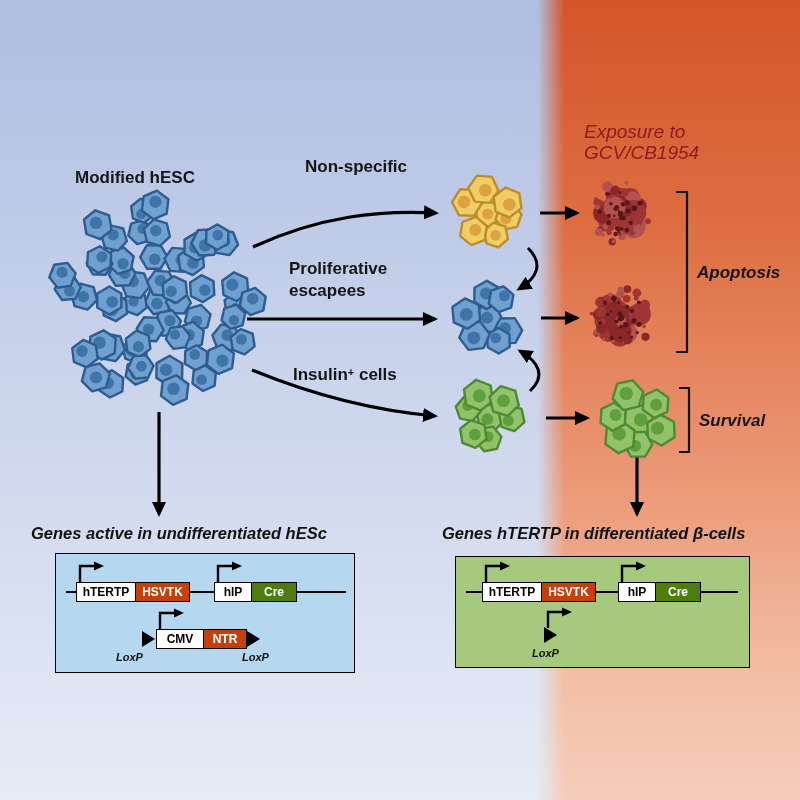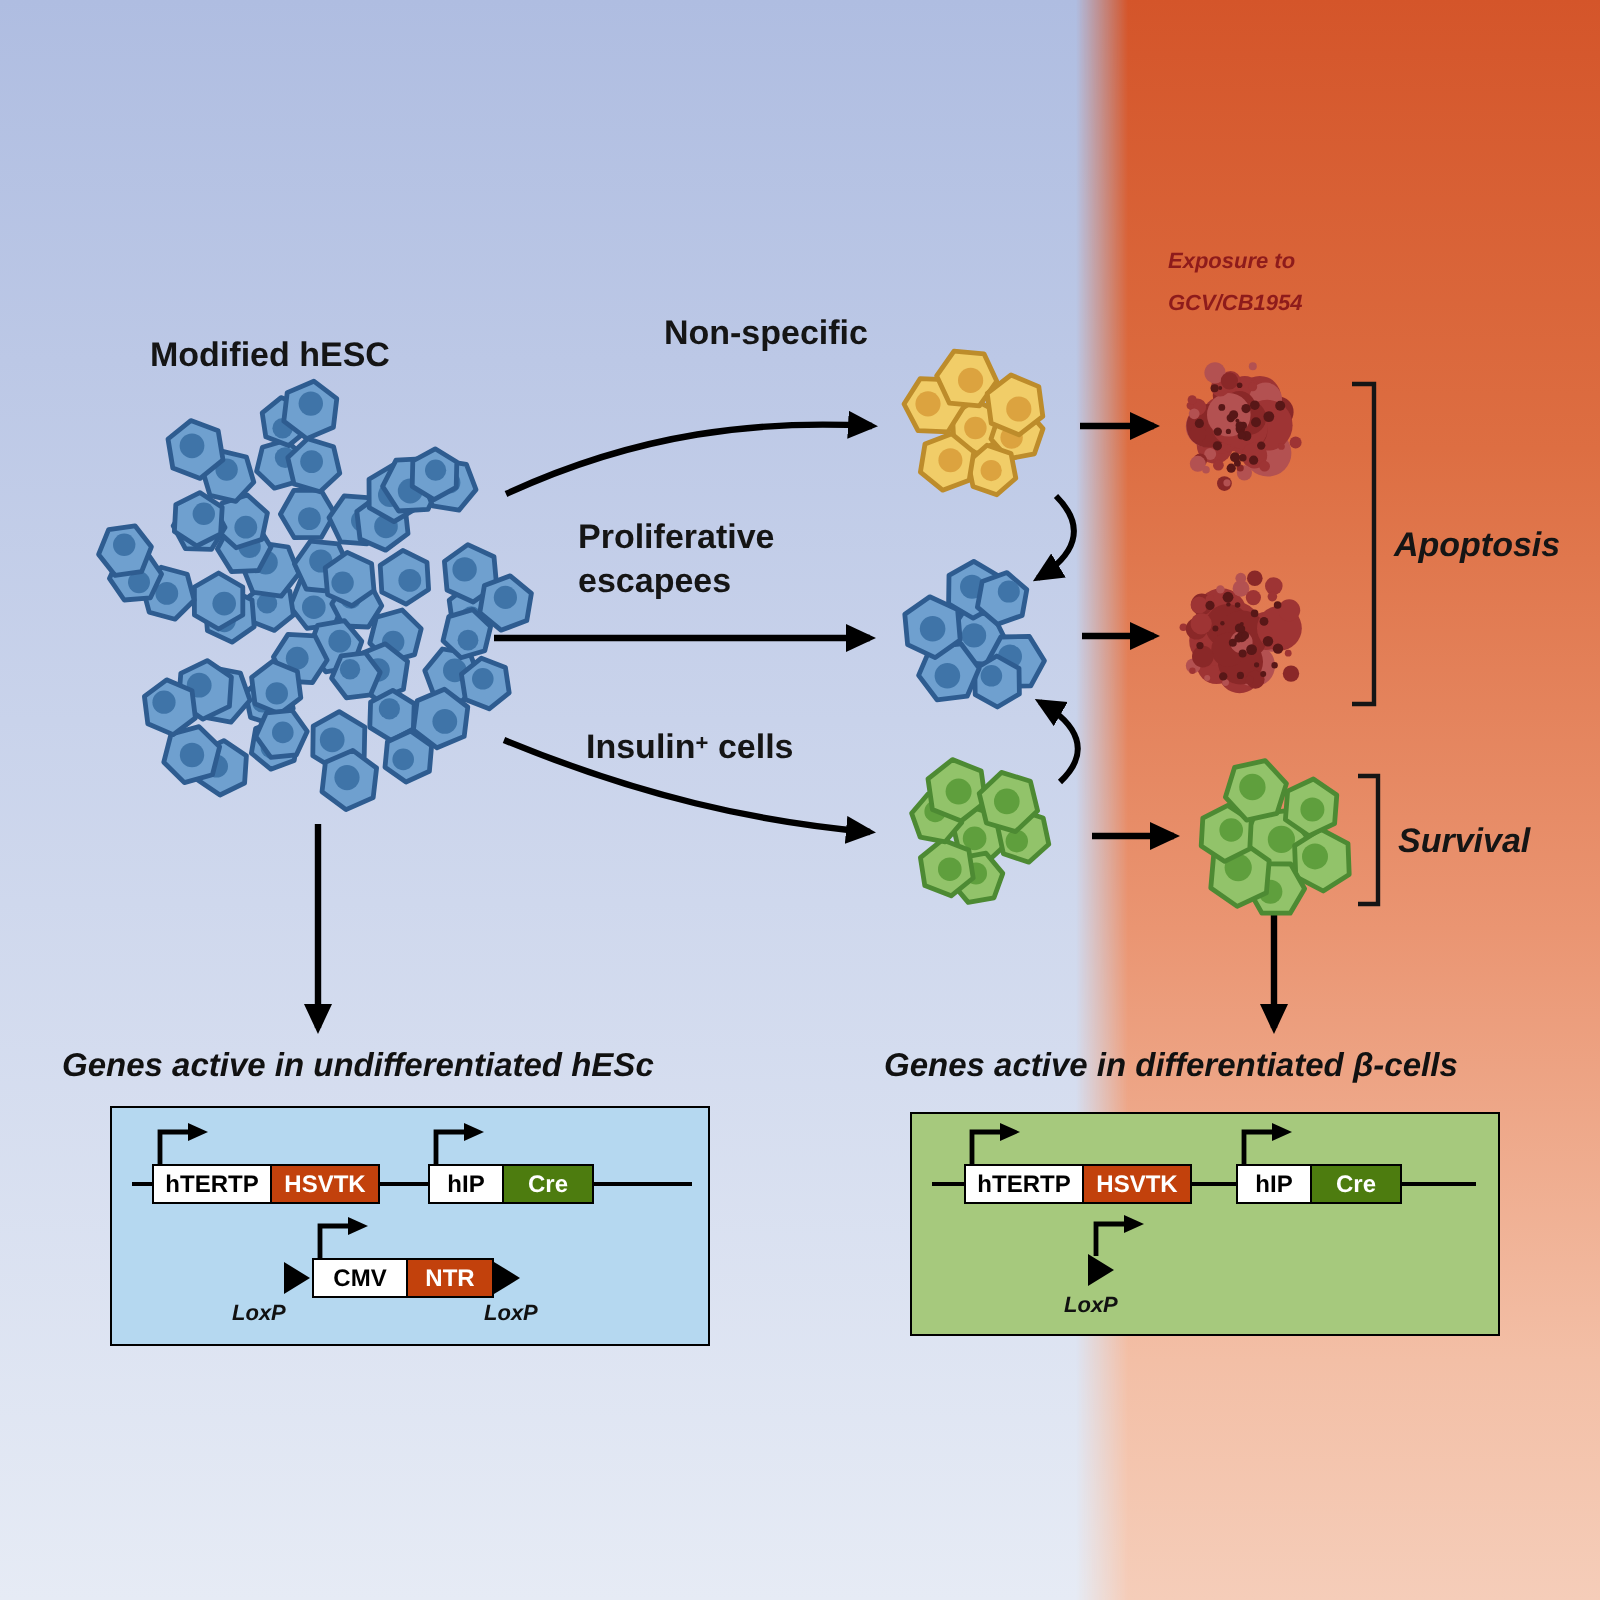--- a/index.html
+++ b/index.html
@@ -5,22 +5,22 @@
   body{margin:0}
   .stage{position:relative;width:800px;height:800px;overflow:hidden;
     background:linear-gradient(180deg,#afbde1 0%,#c9d3eb 45%,#e6ebf5 100%);
     font-family:"Liberation Sans",sans-serif}
   .bg-orange{position:absolute;top:0;bottom:0;left:538px;right:0;
     background:linear-gradient(180deg,#d4552a 0%,#dd6e42 28%,#ea9572 58%,#f3bfa6 85%,#f5cdb9 100%);
     -webkit-mask-image:linear-gradient(to right,transparent 0,#000 26px);
     mask-image:linear-gradient(to right,transparent 0,#000 26px)}
   svg.overlay{position:absolute;left:0;top:0}
   .lbl{position:absolute;color:#151515;font-weight:bold;font-size:17px;line-height:22px}
-  .center{text-align:right}
-  .exposure{color:#8e1b1b;font-size:11px;line-height:21px;font-style:italic;font-weight:bold;position:absolute}
+  .center{text-align:center}
+  .exposure{color:#8e1b1b;font-size:19px;line-height:21px;font-style:italic;font-weight:normal;position:absolute}
   .bracket-lbl{position:absolute;font-size:17px;font-style:italic;font-weight:bold;color:#151515}
   .box-title{position:absolute;font-size:16.5px;font-style:italic;font-weight:bold;color:#111}
   .construct-box{position:absolute;border:1.6px solid #000;box-sizing:border-box}
   .left-box{left:55px;top:553px;width:300px;height:120px;background:#b5d8f0}
   .right-box{left:455px;top:556px;width:295px;height:112px;background:#a6c97d}
   .bb{position:absolute;height:2px;background:#000}
   .gene{position:absolute;height:20px;border:1.5px solid #000;background:#fff;color:#000;
     font-weight:bold;font-size:12px;display:flex;align-items:center;justify-content:center;box-sizing:border-box}
   .gene.red{background:#c2410c;color:#fff}
   .gene.black{background:#4d7c0f;color:#fff}
@@ -418,21 +418,21 @@
 
   <div class="exposure" style="left:584px;top:121px">
     <div>Exposure to</div>
     <div>GCV/CB1954</div>
   </div>
 
   <div class="bracket-lbl" style="left:697px;top:263px">Apoptosis</div>
   <div class="bracket-lbl" style="left:699px;top:411px">Survival</div>
 
   <div class="box-title" style="left:31px;top:524px">Genes active in undifferentiated hESc</div>
-  <div class="box-title" style="left:442px;top:524px">Genes active in differentiated β-cells</div>
+  <div class="box-title" style="left:442px;top:524px">Genes hTERTP in differentiated β-cells</div>
 
   <div class="construct-box left-box">
     <div class="bb" style="left:10px;top:37px;width:280px"></div>
 
     <svg class="prom" style="left:21px;top:7px" width="28" height="22" viewBox="0 0 28 22">
         <path d="M3 21 V5 H18" fill="none" stroke="#000" stroke-width="2.4"></path>
         <polygon points="17,0.5 17,9.5 27,5" fill="#000"></polygon>
       </svg>
     <div class="gene" style="left:20px;top:28px;width:60px">hTERTP</div>
     <div class="gene red" style="left:79px;top:28px;width:55px">HSVTK</div>

